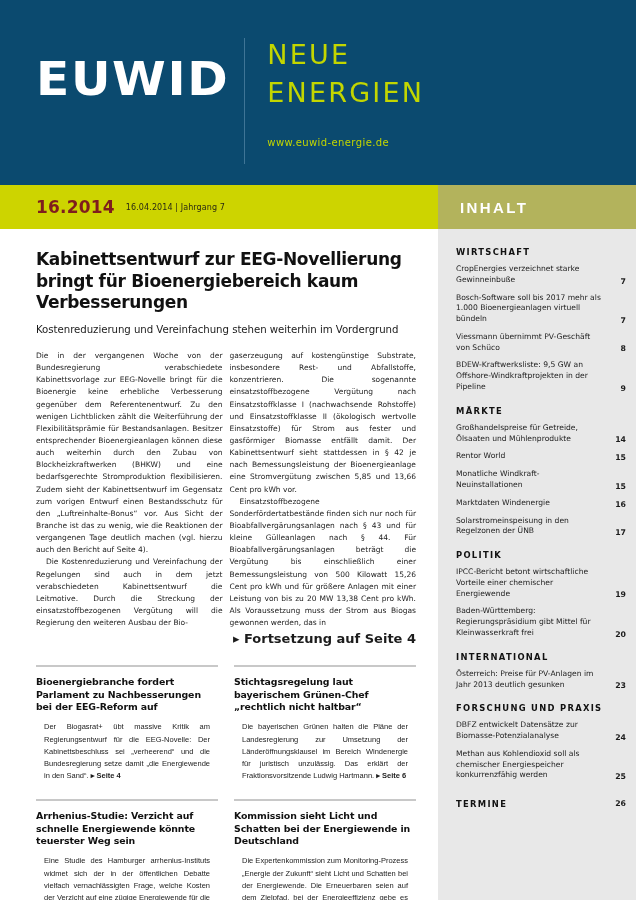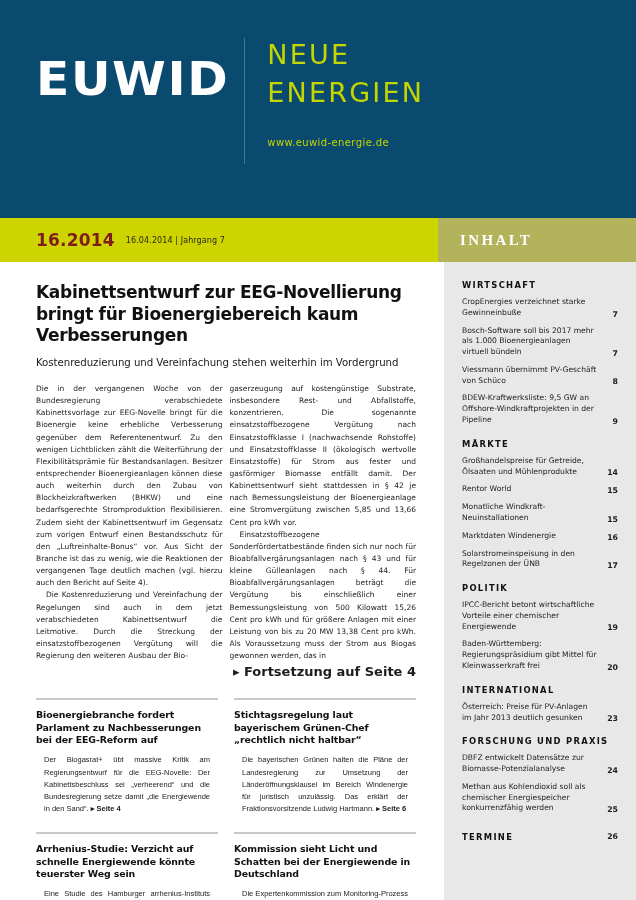--- a/index.html
+++ b/index.html
@@ -13,21 +13,21 @@
     height: 900px;
     overflow: hidden;
     font-family: "Liberation Sans", sans-serif;
     color: #1a1a1a;
     position: relative;
   }
 
   
   .masthead {
     position: relative;
-    height: 218px;
+    height: 185px;
     background: #0b4a6f;
     overflow: hidden;
   }
   .masthead-inner {
     display: flex;
     align-items: flex-start;
     padding: 34px 0 0 36px;
     height: 100%;
     box-sizing: border-box;
   }
@@ -99,21 +99,21 @@
   }
   .issuebar-right {
     background: #b3b35c;
     flex: 1 1 auto;
     display: flex;
     align-items: center;
     padding-left: 22px;
     box-sizing: border-box;
   }
   .inhalt-title {
-    font-family: Liberation Serif, serif;
+    font-family: Liberation Sans, sans-serif;
     font-weight: 700;
     font-size: 15px;
     letter-spacing: 2.4px;
     color: #ffffff;
   }
 
   
   .page {
     display: flex;
     height: 671px;
@@ -121,22 +121,21 @@
   .content {
     flex: 0 0 438px;
     box-sizing: border-box;
     padding: 16px 22px 0 36px;
     background: #ffffff;
   }
   .toc {
     flex: 1 1 auto;
     background: #e8e8e8;
     box-sizing: border-box;
-    padding: 18px 18px 0 18px;
-    margin-left: 6px;
+    padding: 18px 10px 0 18px;
   }
 
   
   h1.lead-headline {
     font-family: "DejaVu Sans", sans-serif;
     font-weight: 700;
     font-size: 17px;
     line-height: 1.27;
     margin: 4px 0 0 0;
     letter-spacing: -0.3px;

